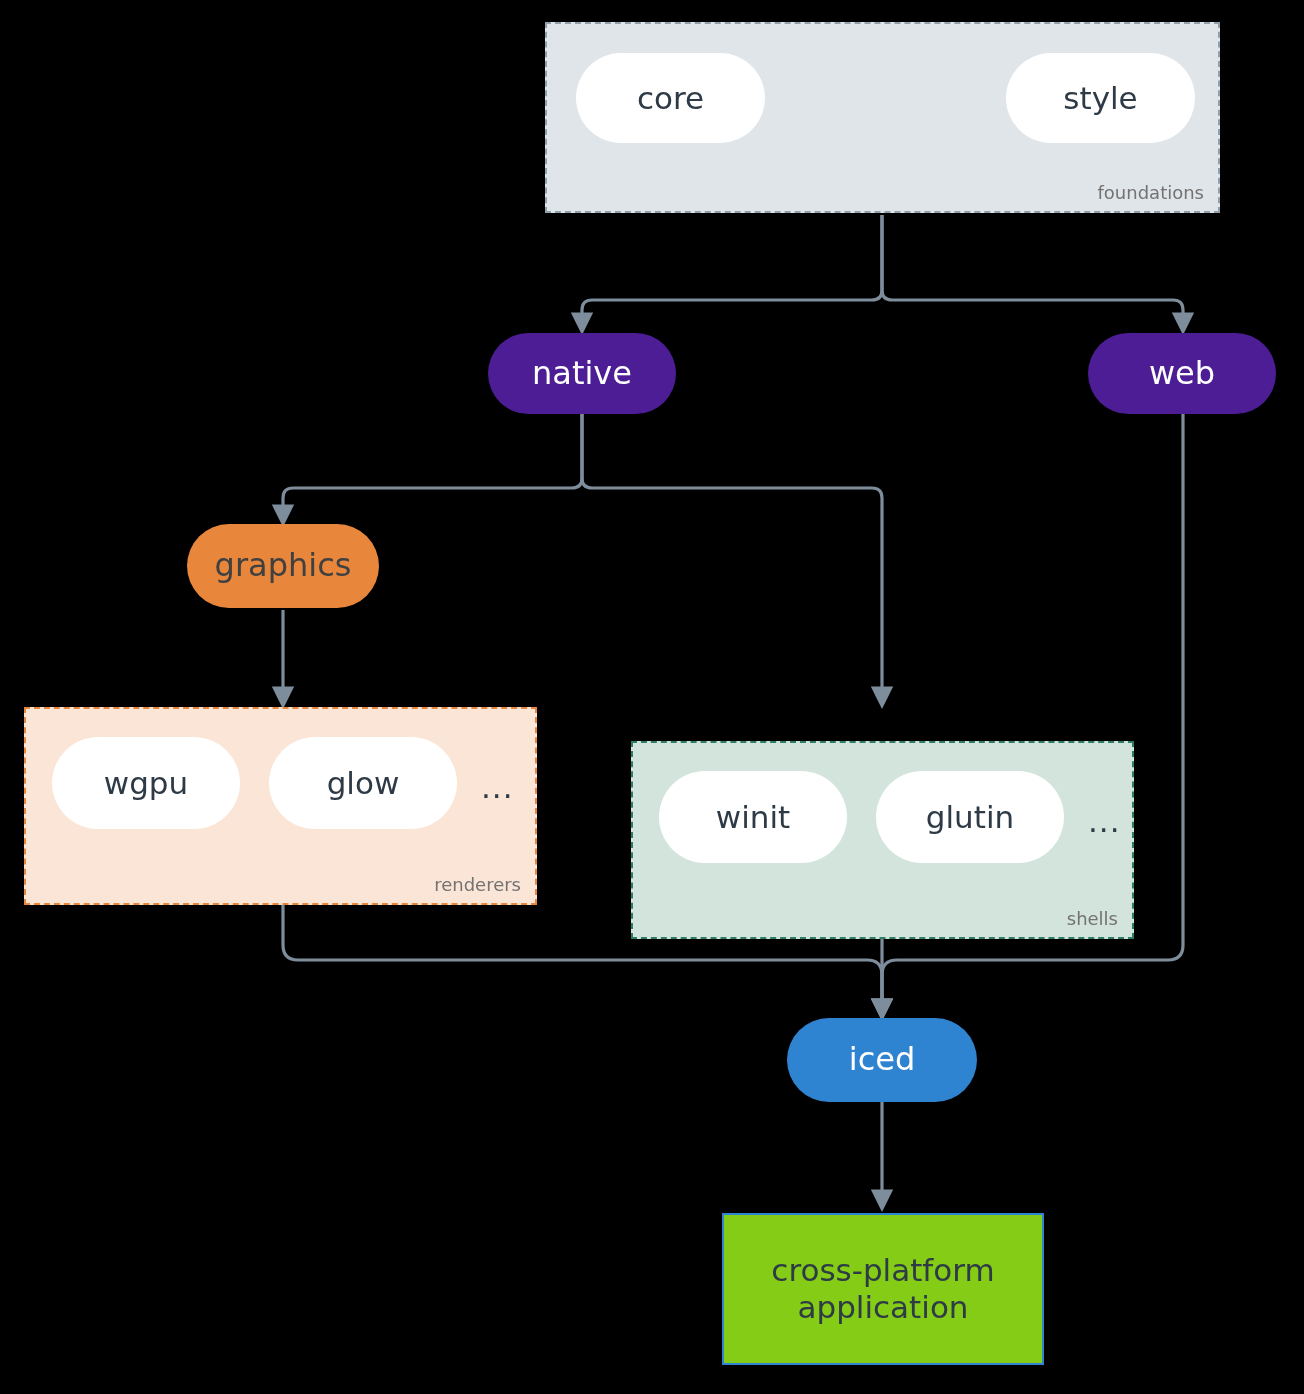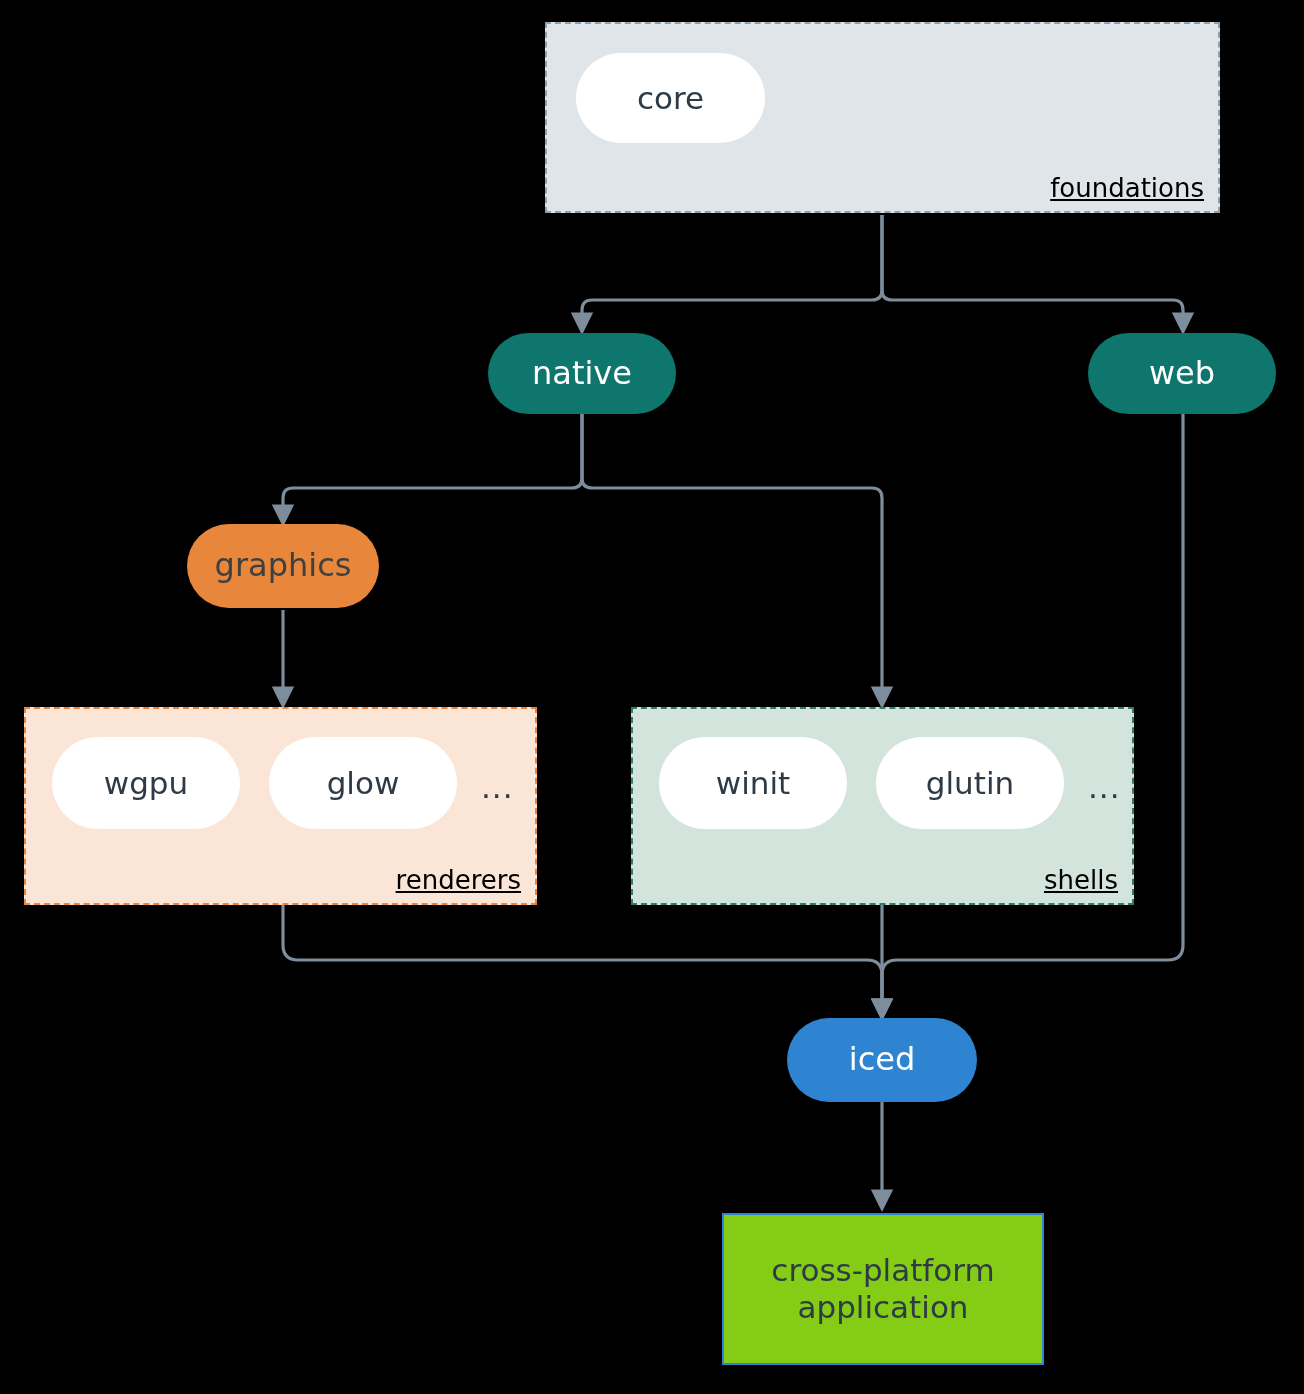--- a/index.html
+++ b/index.html
@@ -36,36 +36,36 @@
 
   
   .cluster {
     position: absolute;
     box-sizing: border-box;
   }
   .cluster-label {
     position: absolute;
     right: 14px;
     bottom: 8px;
-    font-size: 26px;
-    color: #000000;
+    font-size: 18px;
+    color: #737373;
     white-space: nowrap;
-    text-decoration: underline;
   }
   .cluster-foundations {
     background: #e0e5e9;
     border: 2px dashed #90a0ad;
   }
   .cluster-renderers {
     background: #fbe5d6;
     border: 2px dashed #e8873c;
   }
   .cluster-shells {
     background: #d3e4dd;
     border: 2px dashed #2e7d64;
+    margin-top: 34px;
   }
 
   
   .pill-white {
     position: absolute;
     box-sizing: border-box;
     background: #ffffff;
     border-radius: 999px;
     display: flex;
     align-items: center;
@@ -75,21 +75,21 @@
   }
   .ellipsis {
     position: absolute;
     color: #2e3b47;
     font-size: 31px;
     letter-spacing: 1px;
   }
 
   
   .pill-purple {
-    background: #0f766e;
+    background: #4c1d95;
     border-radius: 999px;
     color: #ffffff;
     font-size: 32px;
   }
   .pill-orange {
     background: #e8873c;
     border-radius: 999px;
     color: #404040;
     font-size: 32px;
   }
@@ -141,20 +141,23 @@
     </g>
   </svg>
 
   <div class="cluster cluster-foundations" style="left:545px; top:22px; width:675px; height:191px;">
 
     <div class="pill-white" style="left:29px; top:29px; width:189px; height:90px;">
       <span>core</span>
     </div>
 
 
+    <div class="pill-white" style="left:459px; top:29px; width:189px; height:90px;">
+      <span>style</span>
+    </div>
 
     <div class="cluster-label">foundations</div>
   </div>
 
   <div class="node pill-purple" style="left:488px; top:333px; width:188px; height:81px;">
     <span>native</span>
   </div>
 
   <div class="node pill-purple" style="left:1088px; top:333px; width:188px; height:81px;">
     <span>web</span>

